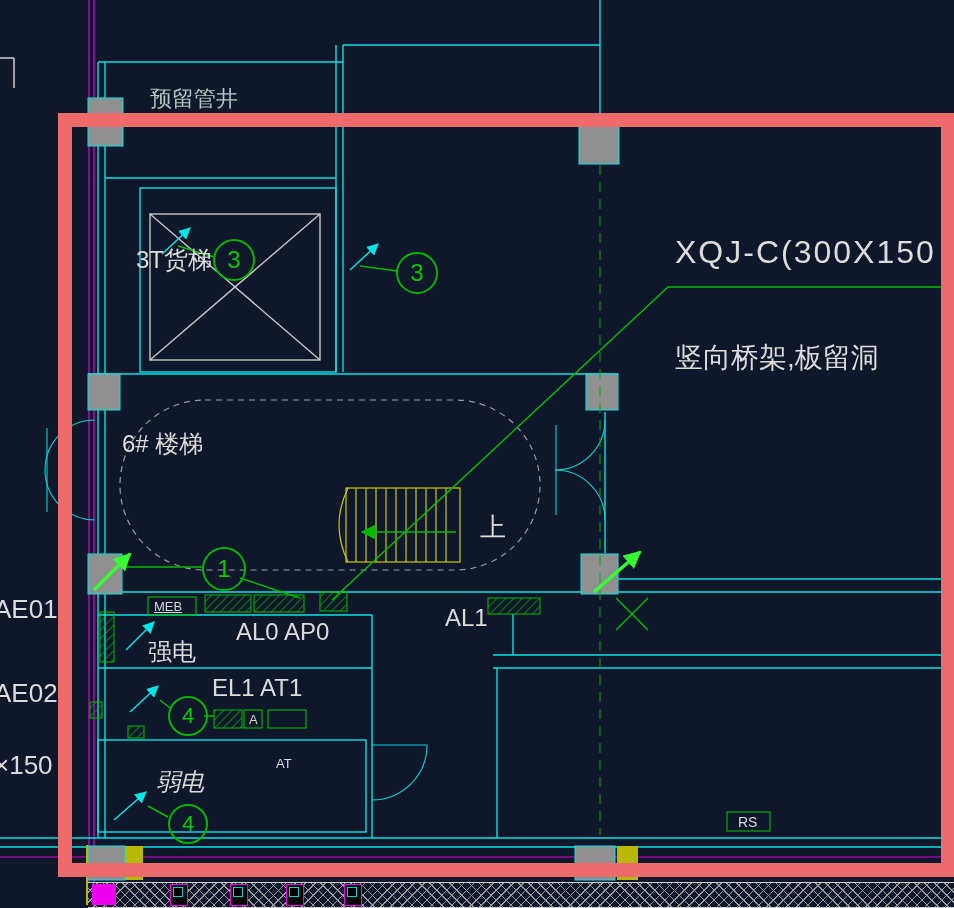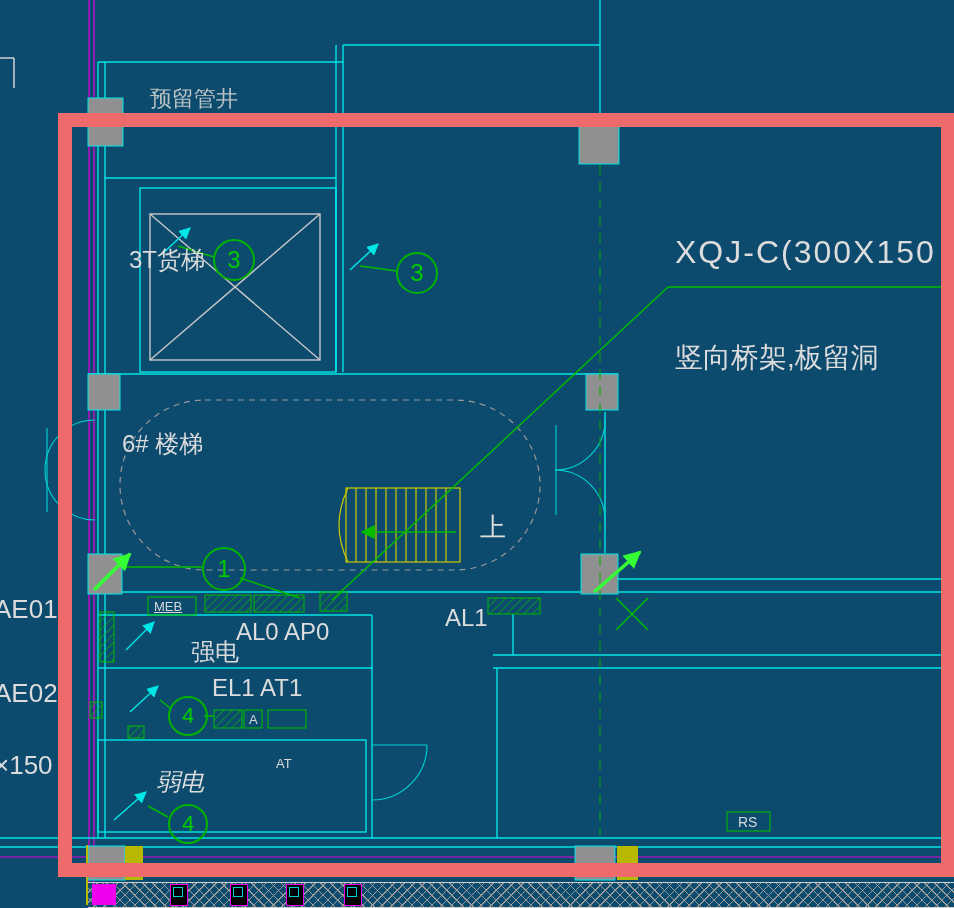--- a/index.html
+++ b/index.html
@@ -1,17 +1,17 @@
 <!DOCTYPE html>
 <html><head>
 <meta charset="utf-8">
 <style>
   html,body{margin:0;padding:0;background:#000;}
   #canvas{
-    position:relative;width:954px;height:908px;background:#0c4a6e;overflow:hidden;
+    position:relative;width:954px;height:908px;background:#0f172a;overflow:hidden;
     font-family:"Liberation Sans",sans-serif;
   }
   #canvas svg{position:absolute;left:0;top:0;}
   .lbl{position:absolute;color:#dcdcdc;white-space:nowrap;z-index:30;line-height:1;}
   .lbl.gray{color:#b9c2c2;}
   .lbl.small{font-size:13px;color:#d8d8d8;}
   .bubble{
     position:absolute;border:2px solid #00b400;border-radius:50%;
     color:#00cc00;display:flex;align-items:center;justify-content:center;
     z-index:30;background:transparent;
@@ -193,29 +193,29 @@
       <div class="inner"></div>
     </div>
   <div class="bandwin" style="left:286px;">
       <div class="inner"></div>
     </div>
   <div class="bandwin" style="left:344px;">
       <div class="inner"></div>
     </div>
 
   <div class="lbl gray" style="left:150px;top:88px;font-size:22px;">预留管井</div>
-  <div class="lbl" style="left:129px;top:248px;font-size:24px;">3T货梯</div>
+  <div class="lbl" style="left:136px;top:248px;font-size:24px;">3T货梯</div>
   <div class="lbl" style="left:122px;top:432px;font-size:24px;">6# 楼梯</div>
   <div class="lbl" style="left:480px;top:514px;font-size:26px;">上</div>
   <div class="lbl" style="left:675px;top:236px;font-size:32px;letter-spacing:2px;">XQJ-C(300X150</div>
   <div class="lbl" style="left:675px;top:306px;font-size:28px;margin-top:38px;">竖向桥架,板留洞</div>
   <div class="lbl small" style="left:154px;top:600px;text-decoration:underline;">MEB</div>
   <div class="lbl" style="left:236px;top:620px;font-size:24px;">AL0 AP0</div>
   <div class="lbl" style="left:437px;top:606px;font-size:24px;margin-left:8px;">AL1</div>
-  <div class="lbl" style="left:148px;top:640px;font-size:24px;margin-left:43px;">强电</div>
+  <div class="lbl" style="left:148px;top:640px;font-size:24px;">强电</div>
   <div class="lbl" style="left:212px;top:676px;font-size:24px;">EL1 AT1</div>
   <div class="lbl small" style="left:249px;top:713px;">A</div>
   <div class="lbl small" style="left:276px;top:713px;margin-top:44px;">AT</div>
   <div class="lbl" style="left:156px;top:770px;font-size:24px;font-style:italic;">弱电</div>
   <div class="lbl" style="left:-6px;top:596px;font-size:26px;">AE01</div>
   <div class="lbl" style="left:-6px;top:680px;font-size:26px;">AE02</div>
   <div class="lbl" style="left:-6px;top:752px;font-size:26px;">×150</div>
   <div class="lbl small" style="left:738px;top:815px;font-size:14px;">RS</div>
 
   <div class="bubble" style="left:213px;top:239px;width:38px;height:38px;font-size:24px;">3</div>

